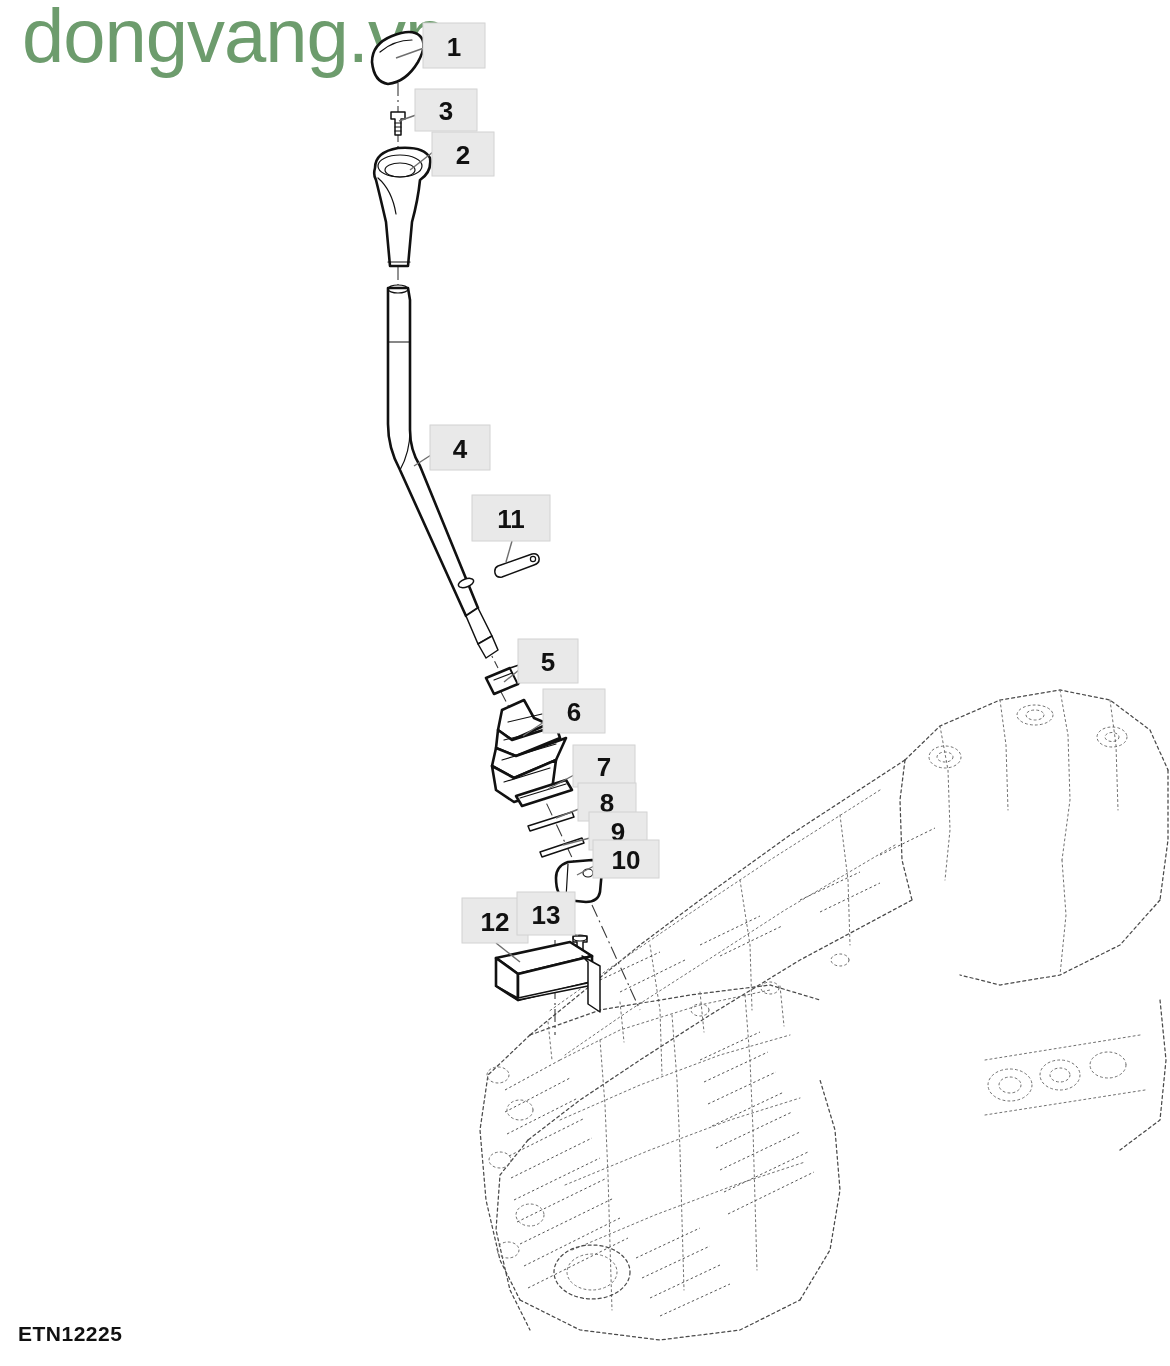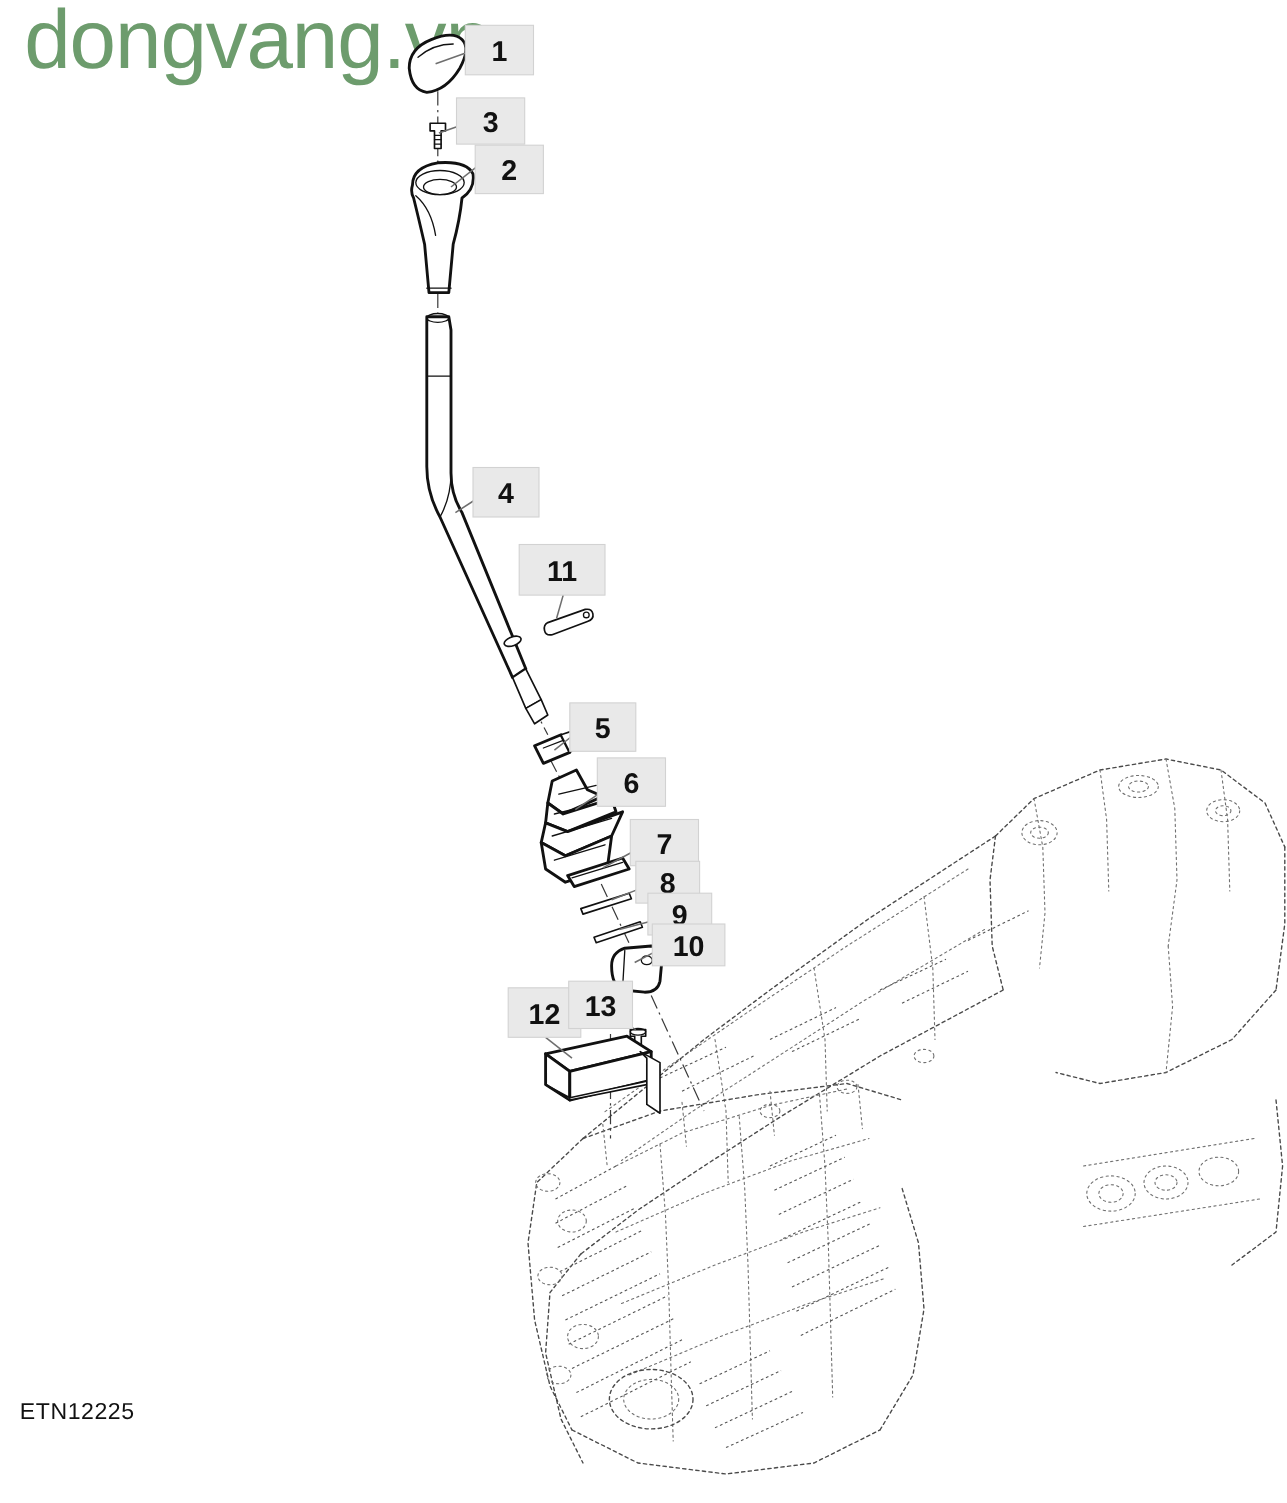--- a/index.html
+++ b/index.html
@@ -91,24 +91,24 @@
   }
   .trans-hatch {
     fill: none;
     stroke: #555555;
     stroke-width: 1;
     stroke-dasharray: 2.5 2.5;
   }
   .footer-code {
     position: absolute;
     left: 18px;
-    top: 1272px;
+    top: 1322px;
     font-family: "Liberation Sans", sans-serif;
     font-size: 21px;
-    font-weight: normal;
+    font-weight: bold;
     color: #111111;
     letter-spacing: 0.5px;
   }
 </style>
 </head>
 <body>
 
 <div id="page">
 
   <svg id="diagram-svg" viewBox="0 0 1170 1366">

